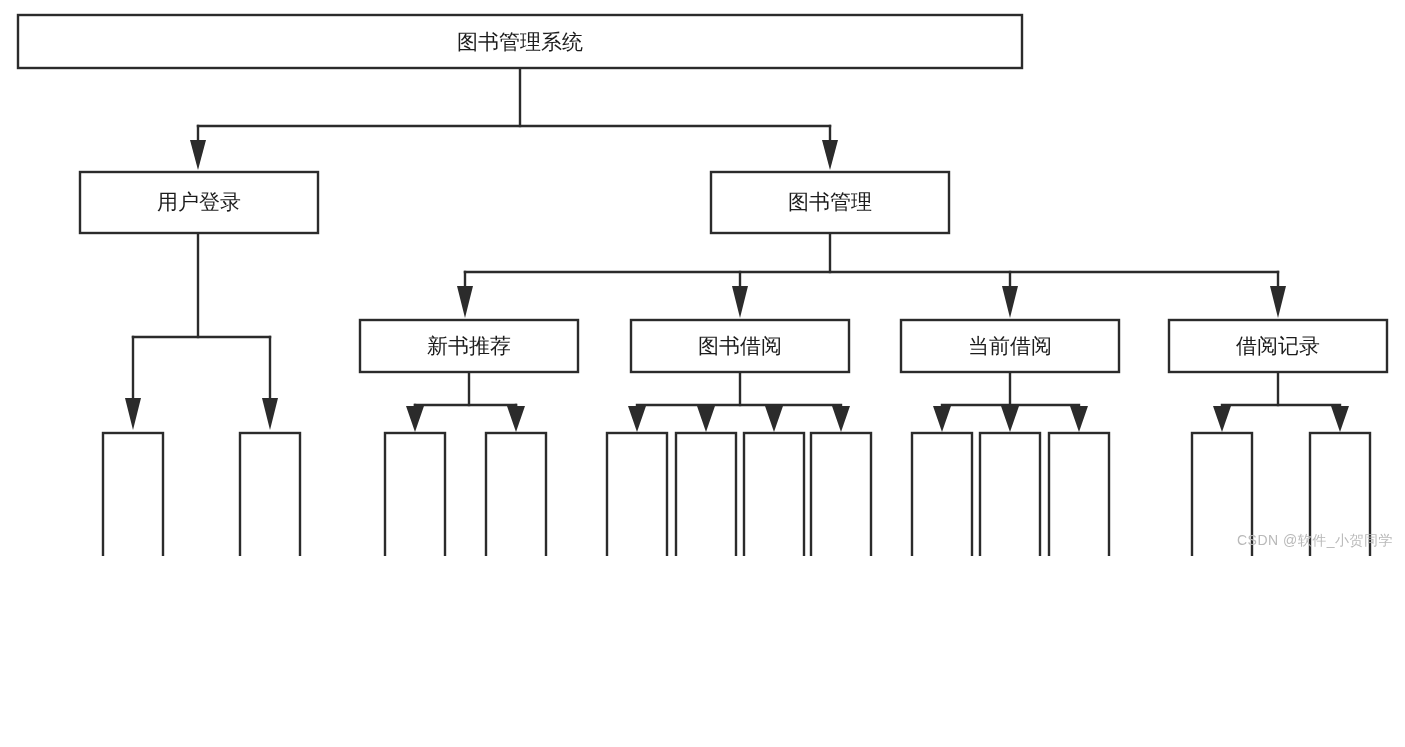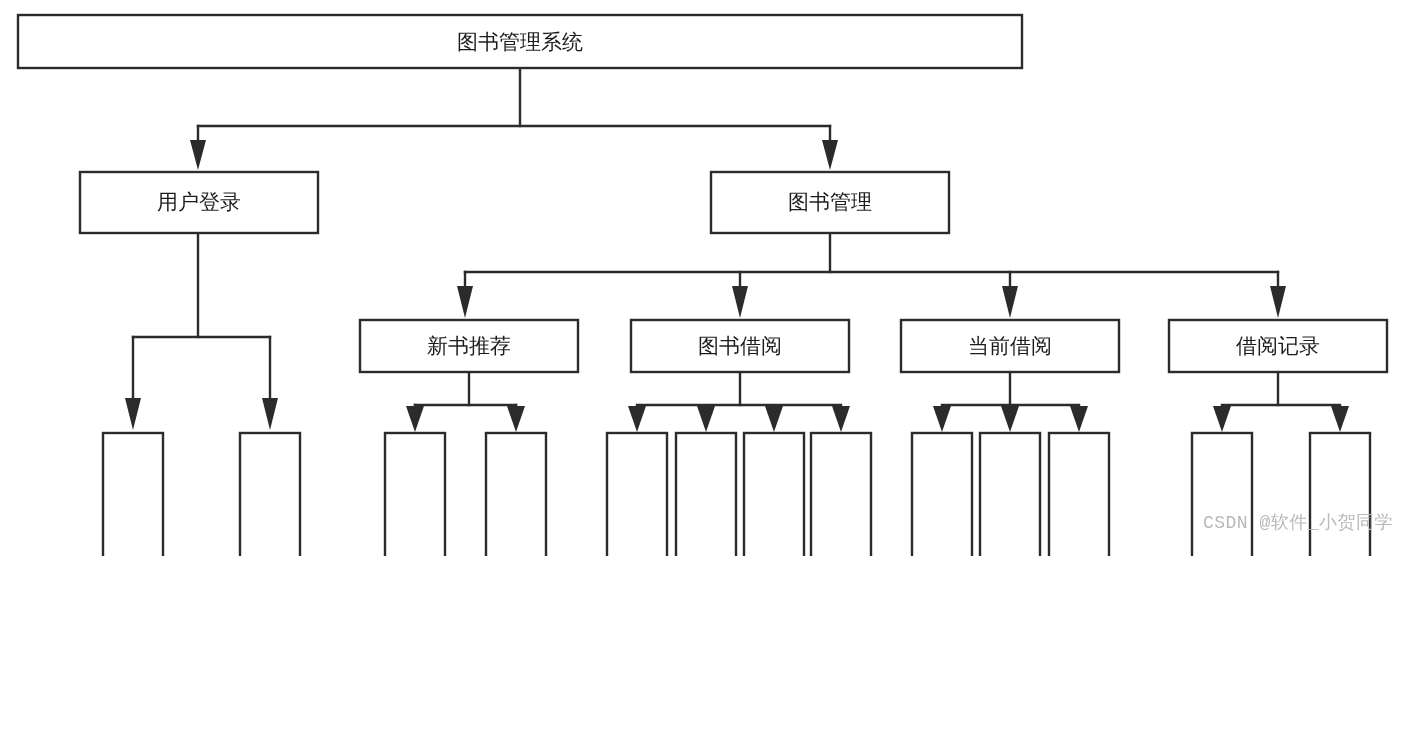--- a/index.html
+++ b/index.html
@@ -57,26 +57,25 @@
     font-size: 21px;
     line-height: 1.12;
     color: #1c1c1c;
     letter-spacing: 3px;
     white-space: nowrap;
     pointer-events: none;
   }
   .watermark {
     position: absolute;
     right: 12px;
-    bottom: 22px;
-    font-size: 18px;
+    bottom: 6px;
+    font-size: 14px;
     color: #b9b9b9;
     letter-spacing: 0.5px;
     white-space: nowrap;
-    font-family: Liberation Mono, monospace;
   }
 </style>
 </head>
 <body>
 
 <div id="diagram-root">
 
   <svg class="flow" viewBox="0 0 1405 747" xmlns="http://www.w3.org/2000/svg">
 
     <g>

